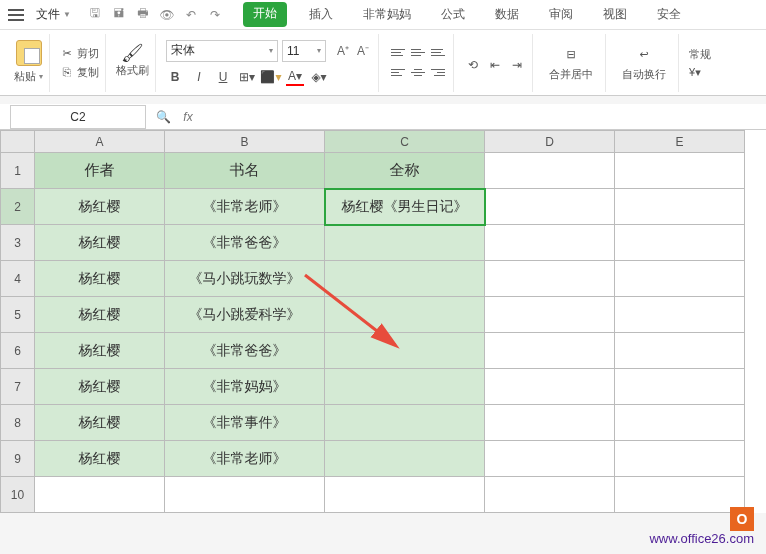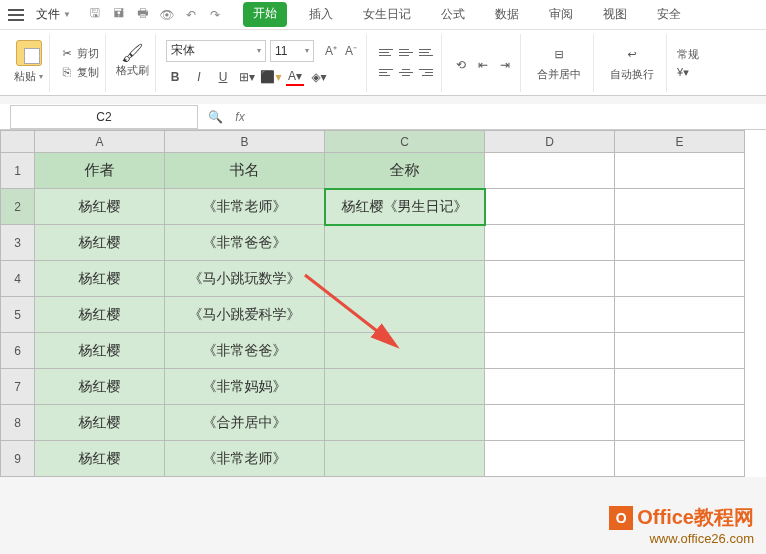--- a/index.html
+++ b/index.html
@@ -18,38 +18,38 @@
     .tab.active { background: #2ca53e; color: #fff; border-radius: 4px; padding: 3px 10px; }
     
     .ribbon { background: #fff; height: 66px; display: flex; align-items: center; padding: 4px 8px; border-bottom: 1px solid #ccc; gap: 4px; }
     .ribbon-group { display: flex; flex-direction: column; gap: 2px; padding: 0 6px; border-right: 1px solid #e8e8e8; height: 58px; justify-content: center; }
     .ribbon-group.paste { align-items: center; }
     .paste-icon { width: 26px; height: 26px; background: #f8d878; border: 1px solid #d4a850; border-radius: 3px; position: relative; }
     .paste-icon::after { content: ""; position: absolute; bottom: 1px; right: 1px; width: 14px; height: 14px; background: #fff; border: 1px solid #aaa; }
     .small-btn { display: flex; align-items: center; gap: 3px; font-size: 11px; color: #555; padding: 1px 0; }
     .small-icon { width: 14px; height: 14px; display: inline-flex; align-items: center; justify-content: center; }
     .font-select { height: 22px; border: 1px solid #ccc; padding: 0 4px; display: flex; align-items: center; justify-content: space-between; background: #fff; font-size: 12px; }
-    .font-name { width: 100px; }
+    .font-name { width: 112px; }
     .font-size { width: 44px; }
     .font-btns { display: flex; gap: 2px; margin-left: 4px; }
     .mini-btn { width: 18px; height: 18px; display: flex; align-items: center; justify-content: center; color: #666; }
     .style-row { display: flex; gap: 6px; margin-top: 4px; align-items: center; }
     .style-btn { width: 18px; height: 18px; display: flex; align-items: center; justify-content: center; color: #555; }
     .bold { font-weight: bold; }
     .italic { font-style: italic; }
     .underline { text-decoration: underline; }
     .align-grid { display: grid; grid-template-columns: repeat(3, 18px); gap: 2px; }
     .align-btn { width: 18px; height: 18px; display: flex; flex-direction: column; justify-content: center; gap: 2px; padding: 2px; }
     .align-btn span { height: 1px; background: #666; }
     .indent-row { display: flex; gap: 4px; margin-top: 4px; }
     .big-btn { display: flex; flex-direction: column; align-items: center; gap: 2px; padding: 2px 6px; font-size: 11px; color: #555; }
     .big-btn-icon { width: 22px; height: 22px; display: flex; align-items: center; justify-content: center; }
     
     .formula-bar { background: #fff; height: 26px; display: flex; align-items: center; border-bottom: 1px solid #ccc; margin-top: 8px; }
-    .name-box { width: 188px; height: 24px; border: 1px solid #ccc; display: flex; align-items: center; justify-content: center; margin-left: 10px; background: #fff; }
+    .name-box { width: 136px; height: 24px; border: 1px solid #ccc; display: flex; align-items: center; justify-content: center; margin-left: 10px; background: #fff; }
     .fb-icons { display: flex; gap: 8px; margin: 0 10px; color: #777; }
     .fb-icon { width: 16px; height: 16px; display: flex; align-items: center; justify-content: center; }
     .formula-input { flex: 1; height: 24px; padding: 0 6px; display: flex; align-items: center; font-size: 13px; color: #333; }
     
     .sheet { background: #fff; position: relative; }
     .grid { border-collapse: collapse; }
     .corner { width: 34px; height: 22px; background: #e8e8e8; border: 1px solid #bbb; }
     .col-h { height: 22px; background: #e8e8e8; border: 1px solid #bbb; text-align: center; color: #555; font-size: 12px; }
     .col-h.sel { background: #c8e0c8; }
     .row-h { width: 34px; background: #e8e8e8; border: 1px solid #bbb; text-align: center; color: #555; font-size: 12px; }
@@ -64,21 +64,21 @@
     .cD { width: 130px; }
     .cE { width: 130px; }
     .r10 { height: 26px; }
     
     .arrow { position: absolute; top: 140px; left: 300px; pointer-events: none; }
     
     .watermark { position: absolute; bottom: 8px; right: 12px; text-align: right; }
     .wm-logo { display: flex; align-items: center; gap: 4px; justify-content: flex-end; }
     .wm-square { width: 24px; height: 24px; background: #e8651f; display: flex; align-items: center; justify-content: center; color: #fff; font-weight: bold; font-size: 14px; }
     .wm-text { font-size: 20px; color: #e8651f; font-weight: bold; }
-    .wm-url { font-size: 13px; color: #a16207; }
+    .wm-url { font-size: 13px; color: #4c1d95; }
   </style>
 </head>
 <body>
 
 <div class="menubar">
   <div class="menu-left">
     <div class="hamburger">
         <span></span>
         <span></span>
         <span></span>
@@ -92,21 +92,21 @@
       <span class="qat-icon">🖬</span>
       <span class="qat-icon">🖶</span>
       <span class="qat-icon">👁</span>
       <span class="qat-icon">↶</span>
       <span class="qat-icon">↷</span>
     </div>
   </div>
   <div class="tabs">
     <span class="tab active">开始</span>
     <span class="tab">插入</span>
-    <span class="tab">女生日记</span>
+    <span class="tab">非常妈妈</span>
     <span class="tab">公式</span>
     <span class="tab">数据</span>
     <span class="tab">审阅</span>
     <span class="tab">视图</span>
     <span class="tab">安全</span>
   </div>
 </div>
 
 <div class="ribbon">
   <div class="ribbon-group paste">
@@ -291,45 +291,52 @@
       <td class="row-h">7</td>
       <td class="cell green cA">杨红樱</td>
       <td class="cell green cB">《非常妈妈》</td>
       <td class="cell green cC"></td>
       <td class="cell cD"></td>
       <td class="cell cE"></td>
     </tr>
     <tr>
       <td class="row-h">8</td>
       <td class="cell green cA">杨红樱</td>
-      <td class="cell green cB">《合并居中》</td>
+      <td class="cell green cB">《非常事件》</td>
       <td class="cell green cC"></td>
       <td class="cell cD"></td>
       <td class="cell cE"></td>
     </tr>
     <tr>
       <td class="row-h">9</td>
       <td class="cell green cA">杨红樱</td>
       <td class="cell green cB">《非常老师》</td>
       <td class="cell green cC"></td>
+      <td class="cell cD"></td>
+      <td class="cell cE"></td>
+    </tr>
+    <tr class="r10">
+      <td class="row-h">10</td>
+      <td class="cell cA"></td>
+      <td class="cell cB"></td>
+      <td class="cell cC"></td>
       <td class="cell cD"></td>
       <td class="cell cE"></td>
     </tr>
   </tbody>
     </table>
 
   <svg class="arrow" width="120" height="100">
     <defs>
         <marker id="ah" markerWidth="10" markerHeight="10" refX="8" refY="3" orient="auto">
           <polygon points="0 0, 10 3, 0 6" fill="#e74c3c"></polygon>
         </marker>
       </defs>
     <line x1="5" y1="5" x2="95" y2="75" stroke="#e74c3c" stroke-width="3" marker-end="url(#ah)"></line>
   </svg>
 </div>
 
 <div class="watermark">
   <div class="wm-logo">
     <div class="wm-square">O</div>
-    <span class="wm-text">Office教程网</span>
   </div>
   <div class="wm-url">www.office26.com</div>
 </div>
 
 </body></html>

